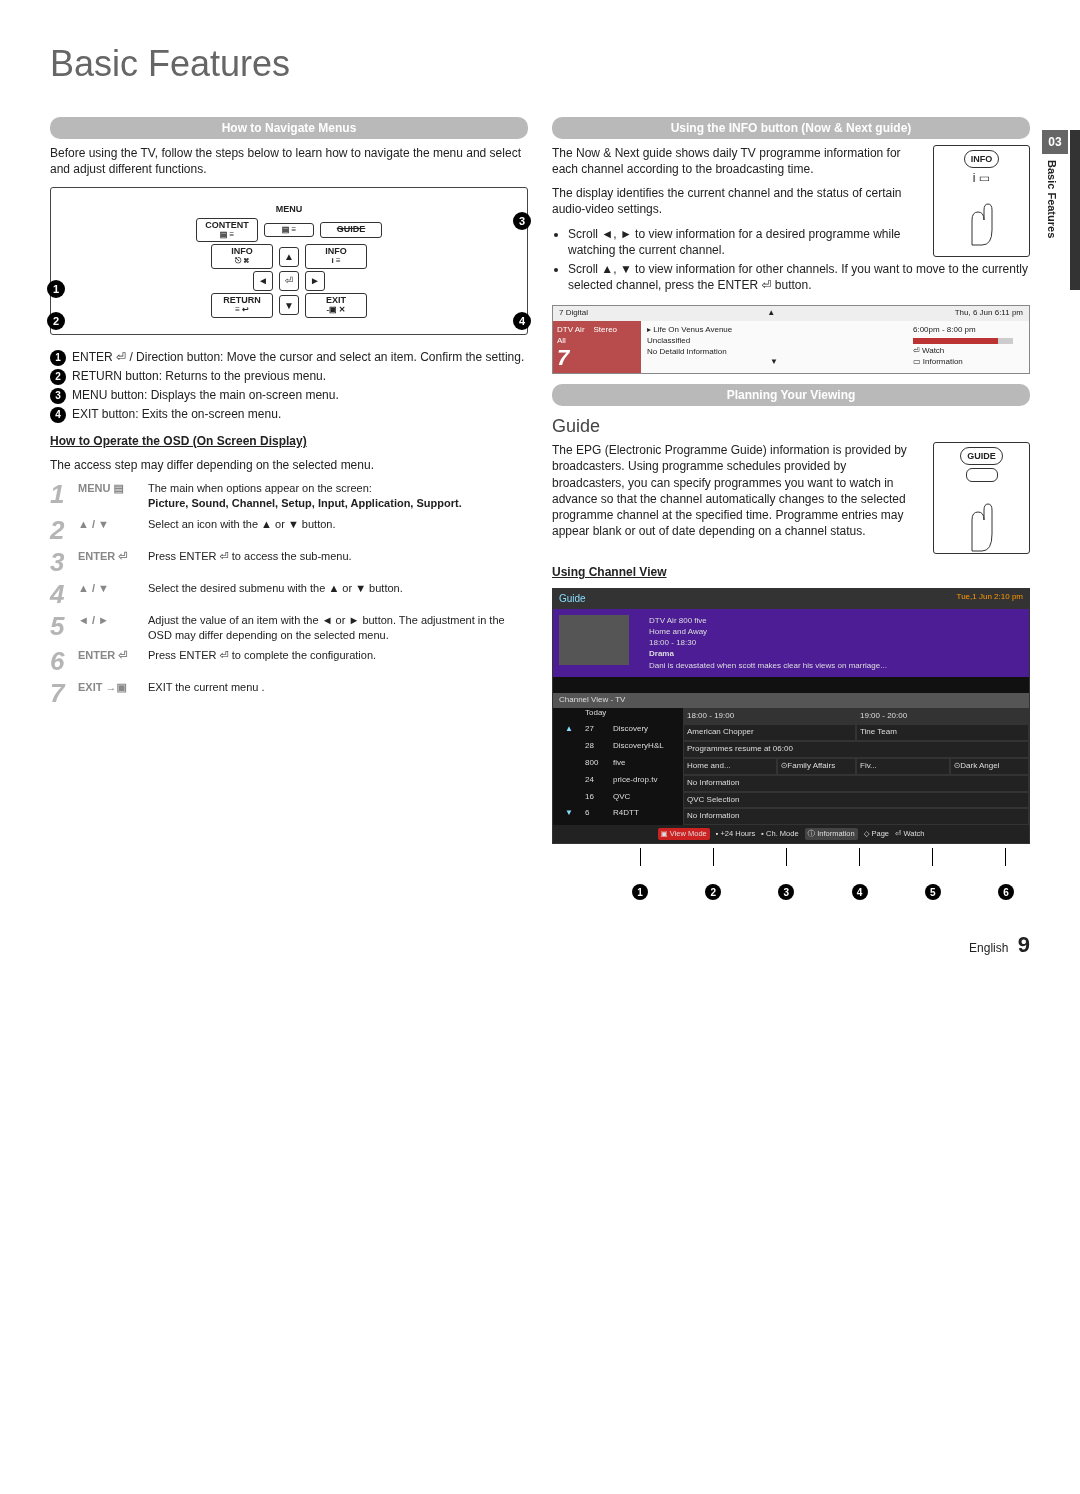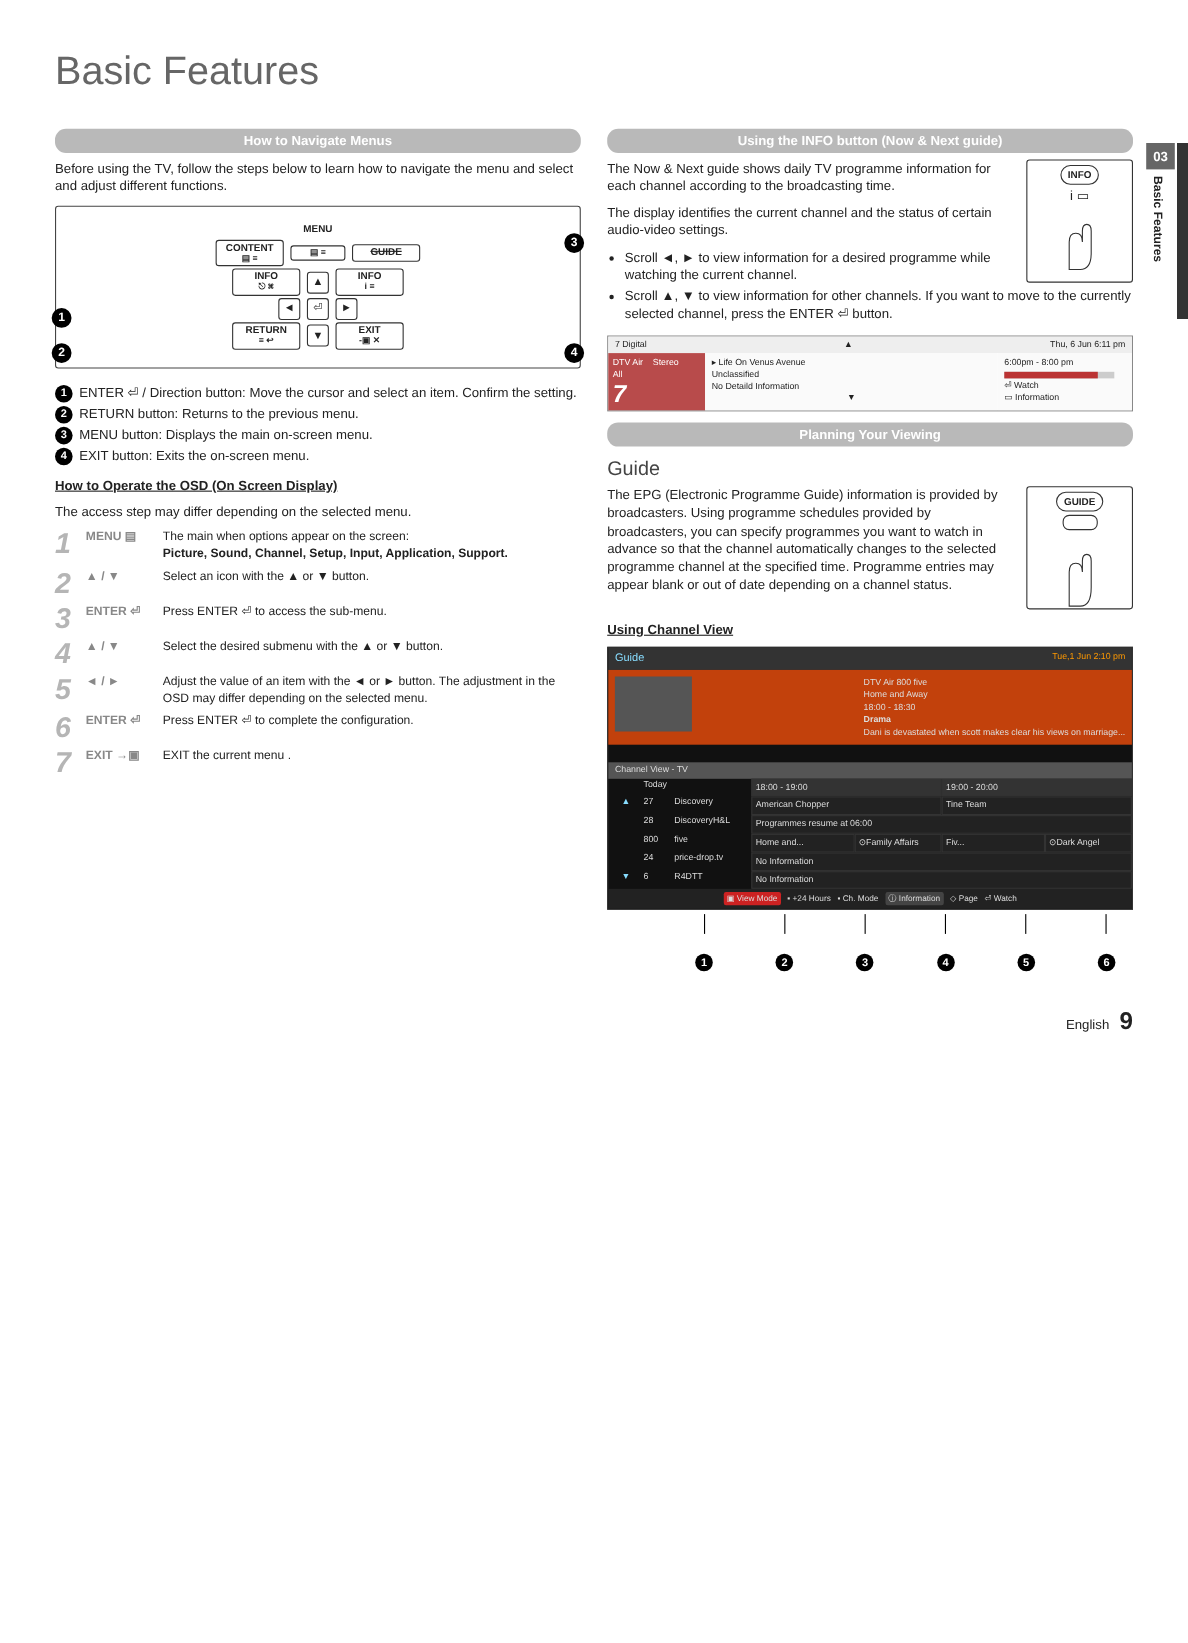--- a/index.html
+++ b/index.html
@@ -140,21 +140,21 @@
   .nownext .bar .fill { background:#b33; height:100%; width:85%; }
   
   .guide-screen {
     background:#111; color:#ddd; font-size:8px;
     border:1px solid #333; margin:8px 0 4px 0;
   }
   .guide-screen .gs-head {
     background:#333; color:#9fd; font-size:10px;
     display:flex; justify-content:space-between; padding:3px 6px;
   }
-  .guide-screen .gs-info { display:flex; padding:6px; gap:20px; background:#c2410c;justify-content:space-between;}
+  .guide-screen .gs-info { display:flex; padding:6px; gap:20px; background:#4c1d95;}
   .gs-thumb { width:70px; height:50px; background:#555;}
   .gs-meta { font-size:8px; line-height:1.4;}
   .gs-meta .title { color:#ddd; }
   .gs-bar { background:#555; padding:2px 6px; font-size:8px;margin-top:16px;}
   .gs-timehead { display:flex; }
   .gs-timehead div { flex:1; border:1px solid #333; padding:2px 3px; background:#333;}
   .gs-progrow { display:flex; }
   .gs-progrow div { border:1px solid #333; padding:2px 3px; background:#222; white-space:nowrap; overflow:hidden;}
   .gs-foot {
     background:#222; padding:3px 4px; font-size:7.5px;
@@ -451,20 +451,28 @@
           </div>
           <div style="display: flex;">
             <div class="cell" style="width: 32px; text-align: center; color: rgb(136, 221, 255);"></div>
             <div class="cell" style="width: 28px;">24</div>
             <div class="cell" style="width: 70px;">price-drop.tv</div>
             <div class="gs-progrow" style="flex: 1 1 0%;">
               <div style="flex: 1 1 0%;">No Information</div>
             </div>
           </div>
           <div style="display: flex;">
+            <div class="cell" style="width: 32px; text-align: center; color: rgb(136, 221, 255);"></div>
+            <div class="cell" style="width: 28px;">16</div>
+            <div class="cell" style="width: 70px;">QVC</div>
+            <div class="gs-progrow" style="flex: 1 1 0%;">
+              <div style="flex: 1 1 0%;">QVC Selection</div>
+            </div>
+          </div>
+          <div style="display: flex;">
             <div class="cell" style="width: 32px; text-align: center; color: rgb(136, 221, 255);">▼</div>
             <div class="cell" style="width: 28px;">6</div>
             <div class="cell" style="width: 70px;">R4DTT</div>
             <div class="gs-progrow" style="flex: 1 1 0%;">
               <div style="flex: 1 1 0%;">No Information</div>
             </div>
           </div>
         </div>
       <div class="gs-foot">
         <span class="tag" style="background:#c22;">▣ View Mode</span>

